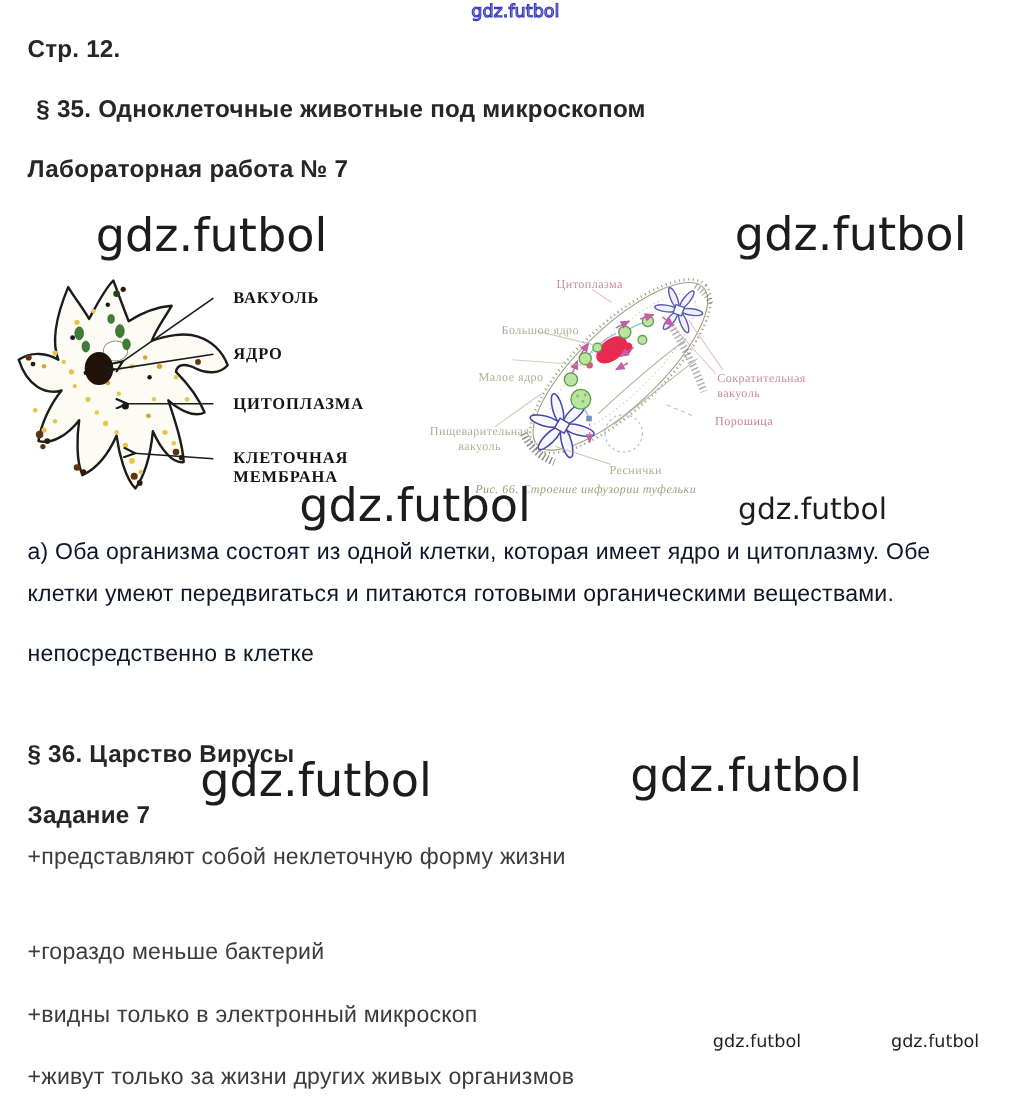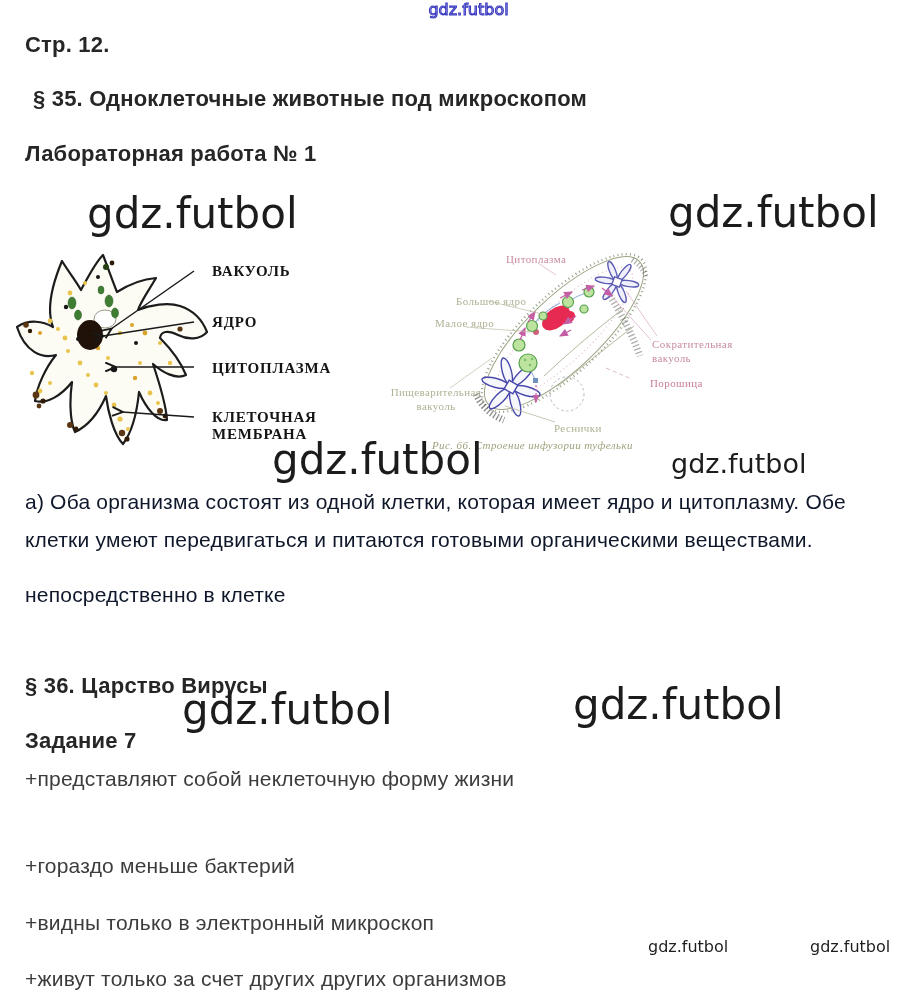--- a/index.html
+++ b/index.html
@@ -23,21 +23,21 @@
   .fig-caption{font:italic 11px/13px "Liberation Serif",serif;color:#96966e;letter-spacing:.4px;white-space:nowrap;opacity:.9;}
   svg{position:absolute;left:0;top:0;}
 </style>
 </head>
 <body>
 
 <div class="abs wm-top">gdz.futbol</div>
 
 <div class="abs hd" style="left:9px;top:32px;">Стр. 12.</div>
 <div class="abs hd" style="left:17px;top:86px;">§ 35. Одноклеточные животные под микроскопом</div>
-<div class="abs hd" style="left:9px;top:141px;">Лабораторная работа № 1</div>
+<div class="abs hd" style="left:9px;top:141px;">Лабораторная работа № 7</div>
 
 <div class="abs wm-lg" style="left:71px;top:191px;">gdz.futbol</div>
 <div class="abs wm-lg" style="left:652px;top:190px;">gdz.futbol</div>
 
 <div class="abs" style="left:10px;top:243px;width:312px;height:208px;">
   <svg width="312" height="208" viewBox="0 0 312 208">
     <defs>
       <marker id="arwB" viewBox="0 0 9 7" refX="1.5" refY="3.5" markerWidth="9" markerHeight="7" orient="auto">
         <path d="M8,0.5 L1,3.5 L8,6.5" fill="none" stroke="#1a1a1a" stroke-width="1.3"></path>
       </marker>
@@ -214,21 +214,21 @@
       <line x1="96" y1="81" x2="162" y2="86" stroke="#bdbda4"></line>
       <line x1="256" y1="45" x2="287" y2="90" stroke="#d8a8bc"></line>
       <line x1="243" y1="52" x2="281" y2="94" stroke="#d8a8bc"></line>
       <path d="M236,122 Q250,128 262,133" stroke="#c898ac" stroke-dasharray="4 3"></path>
       <line x1="80" y1="142" x2="122" y2="112" stroke="#bdbda4"></line>
       <line x1="135" y1="160" x2="185" y2="176" stroke="#b0b096"></line>
     </g>
   </svg>
   <span class="abs p-label lbl-pink" style="left:120px;top:6px;">Цитоплазма</span>
   <span class="abs p-label lbl-olive" style="left:70px;top:48px;">Большое ядро</span>
-  <span class="abs p-label lbl-olive" style="left:49px;top:70px;">Малое ядро</span>
+  <span class="abs p-label lbl-olive" style="left:49px;top:90px;">Малое ядро</span>
   <span class="abs p-label lbl-pink" style="left:266px;top:91px;width:106px;">
     <span style="display:block;">Сократительная</span>
     <span style="display:block;">вакуоль</span>
   </span>
   <span class="abs p-label lbl-pore" style="left:264px;top:130px;">Порошица</span>
   <span class="abs p-label lbl-olive" style="left:0px;top:139px;width:100px;text-align:center;">
     <span style="display:block;">Пищеварительная</span>
     <span style="display:block;">вакуоль</span>
   </span>
   <span class="abs p-label lbl-olive" style="left:168px;top:175px;">Реснички</span>
@@ -248,16 +248,16 @@
 </div>
 
 <div class="abs hd" style="left:9px;top:673px;">§ 36. Царство Вирусы</div>
 <div class="abs wm-lg" style="left:166px;top:687px;">gdz.futbol</div>
 <div class="abs wm-lg" style="left:557px;top:682px;">gdz.futbol</div>
 <div class="abs hd" style="left:9px;top:728px;">Задание 7</div>
 
 <div class="abs opt" style="left:9px;top:760px;">+представляют собой неклеточную форму жизни</div>
 <div class="abs opt" style="left:9px;top:847px;">+гораздо меньше бактерий</div>
 <div class="abs opt" style="left:9px;top:904px;">+видны только в электронный микроскоп</div>
-<div class="abs opt" style="left:9px;top:960px;">+живут только за счет других других организмов</div>
+<div class="abs opt" style="left:9px;top:960px;">+живут только за жизни других живых организмов</div>
 
 <div class="abs wm-sm" style="left:632px;top:937px;">gdz.futbol</div>
 <div class="abs wm-sm" style="left:794px;top:937px;">gdz.futbol</div>
 
 </body></html>

